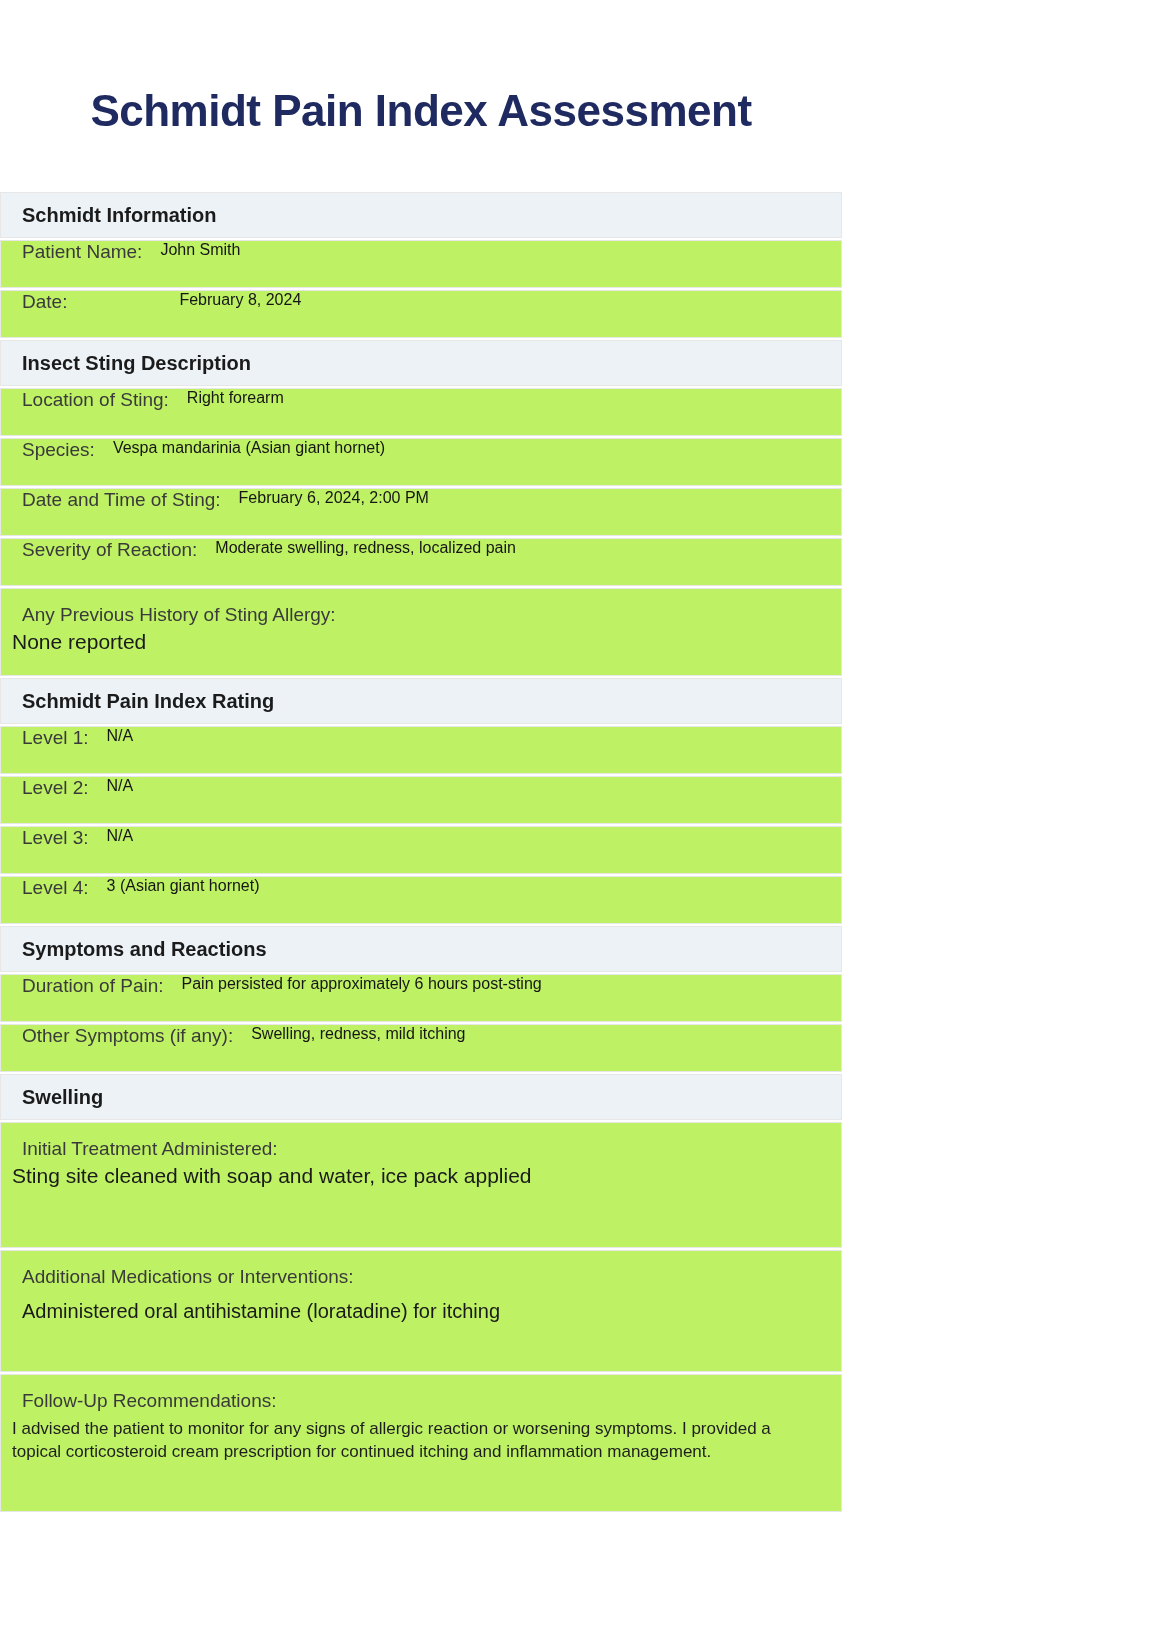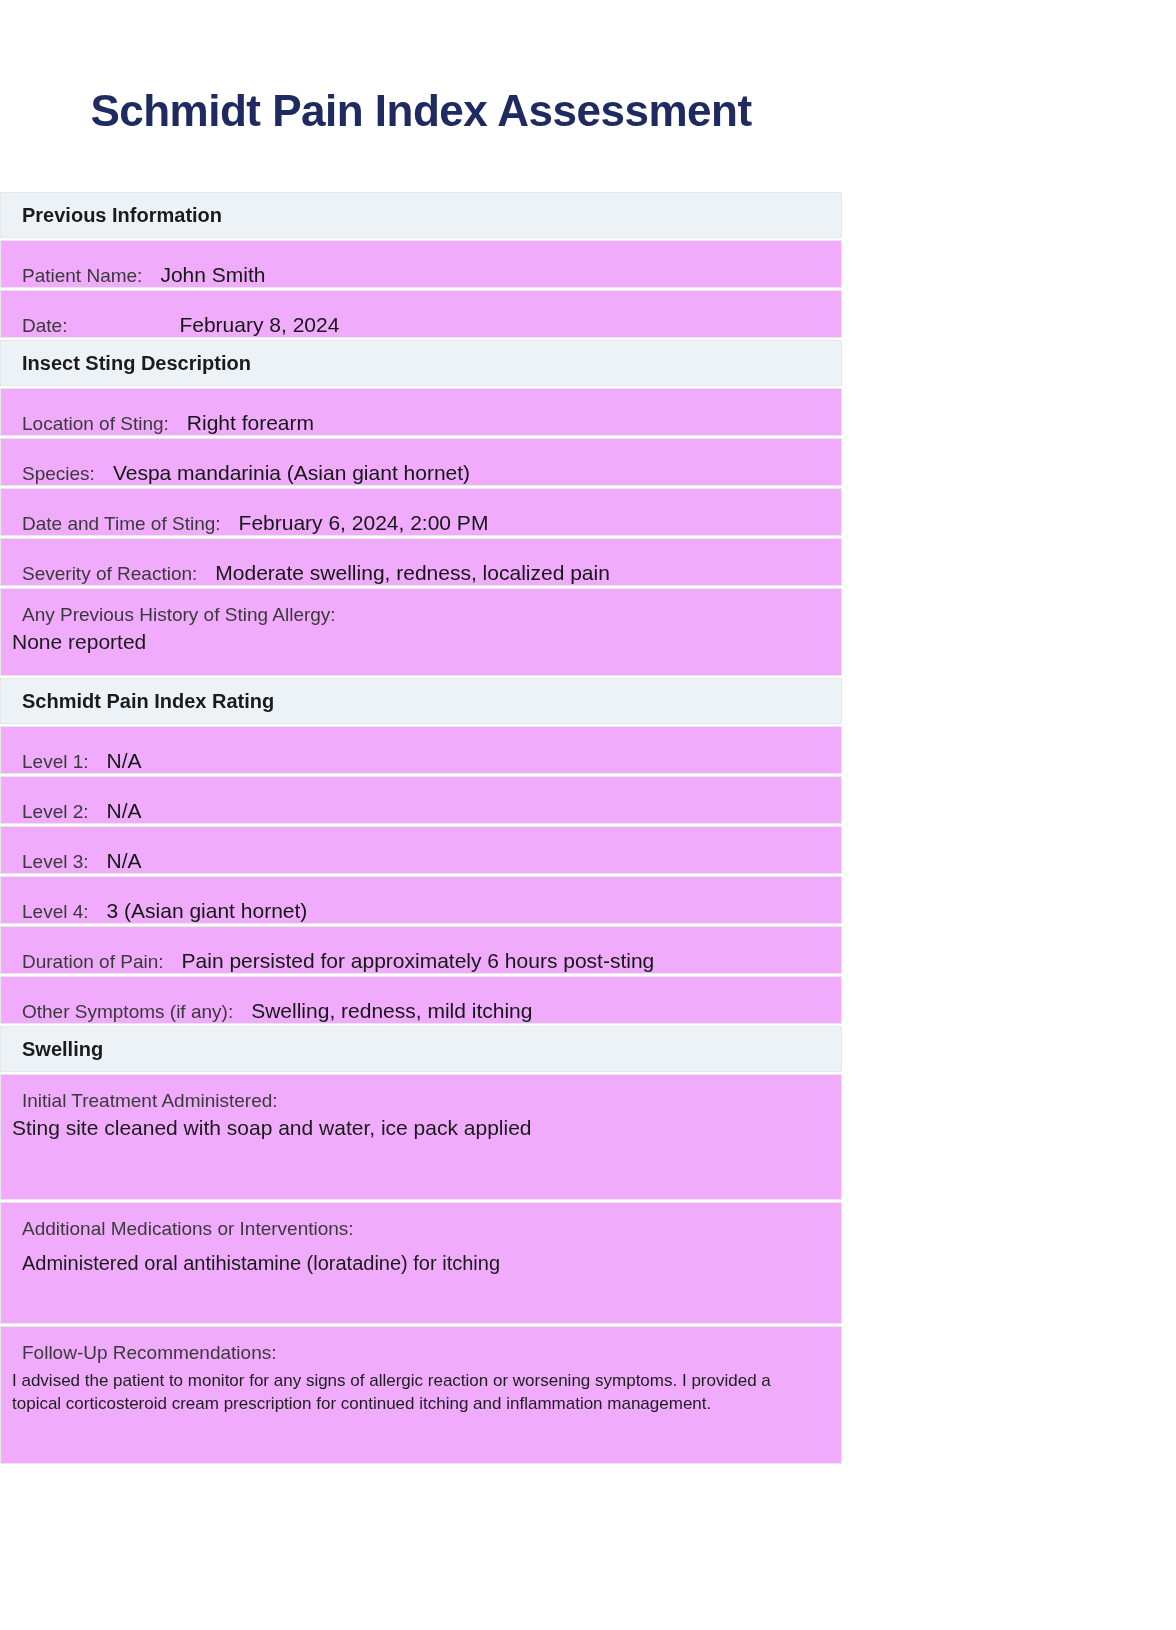--- a/index.html
+++ b/index.html
@@ -25,25 +25,25 @@
     font-size:44px;
     font-weight:bold;
     letter-spacing:-0.5px;
     color:var(--title_text);
     text-align:center;
     line-height:1.05;
     margin-bottom:58px;
   }
   .form-table{width:100%;}
   .row{
-    background:#f0abfc;
+    background:#bef264;
     border:1px solid var(--border);
     margin-top:2px;
     display:flex;
-    align-items:flex-end;
+    align-items:flex-start;
     min-height:48px;
     padding-left:21px;
   }
   .row:first-child{margin-top:0;}
   .section-header{
     background:var(--header_bg);
     border:1px solid var(--border);
     margin-top:2px;
     display:flex;
     align-items:center;
@@ -52,21 +52,21 @@
     font-size:20px;
     font-weight:bold;
     color:var(--header_text);
   }
   .label{
     font-size:19px;
     color:var(--label_text);
     white-space:nowrap;
   }
   .value{
-    font-size:21px;
+    font-size:16px;
     color:var(--value_text);
     margin-left:18px;
     white-space:nowrap;
   }
   .value.gap-date{margin-left:112px;}
   .row-tall{
     display:block;
     padding:15px 20px 10px 11px;
   }
   .row-tall .label{margin-left:10px;display:block;}
@@ -95,21 +95,21 @@
 </head>
 <body>
 
 <div class="page">
 
   <h1 class="doc-title">Schmidt Pain Index Assessment</h1>
 
   <div class="form-table">
 
     <div class="section-header">
-      <span>Previous Information</span>
+      <span>Schmidt Information</span>
     </div>
     <div class="row">
       <span class="label">Patient Name:</span>
       <span class="value">John Smith</span>
     </div>
     <div class="row">
       <span class="label">Date:</span>
       <span class="value gap-date">February 8, 2024</span>
     </div>
 
@@ -150,20 +150,23 @@
     </div>
     <div class="row">
       <span class="label">Level 3:</span>
       <span class="value">N/A</span>
     </div>
     <div class="row">
       <span class="label">Level 4:</span>
       <span class="value">3 (Asian giant hornet)</span>
     </div>
 
+    <div class="section-header">
+      <span>Symptoms and Reactions</span>
+    </div>
     <div class="row">
       <span class="label">Duration of Pain:</span>
       <span class="value">Pain persisted for approximately 6 hours post-sting</span>
     </div>
     <div class="row">
       <span class="label">Other Symptoms (if any):</span>
       <span class="value">Swelling, redness, mild itching</span>
     </div>
 
     <div class="section-header">

